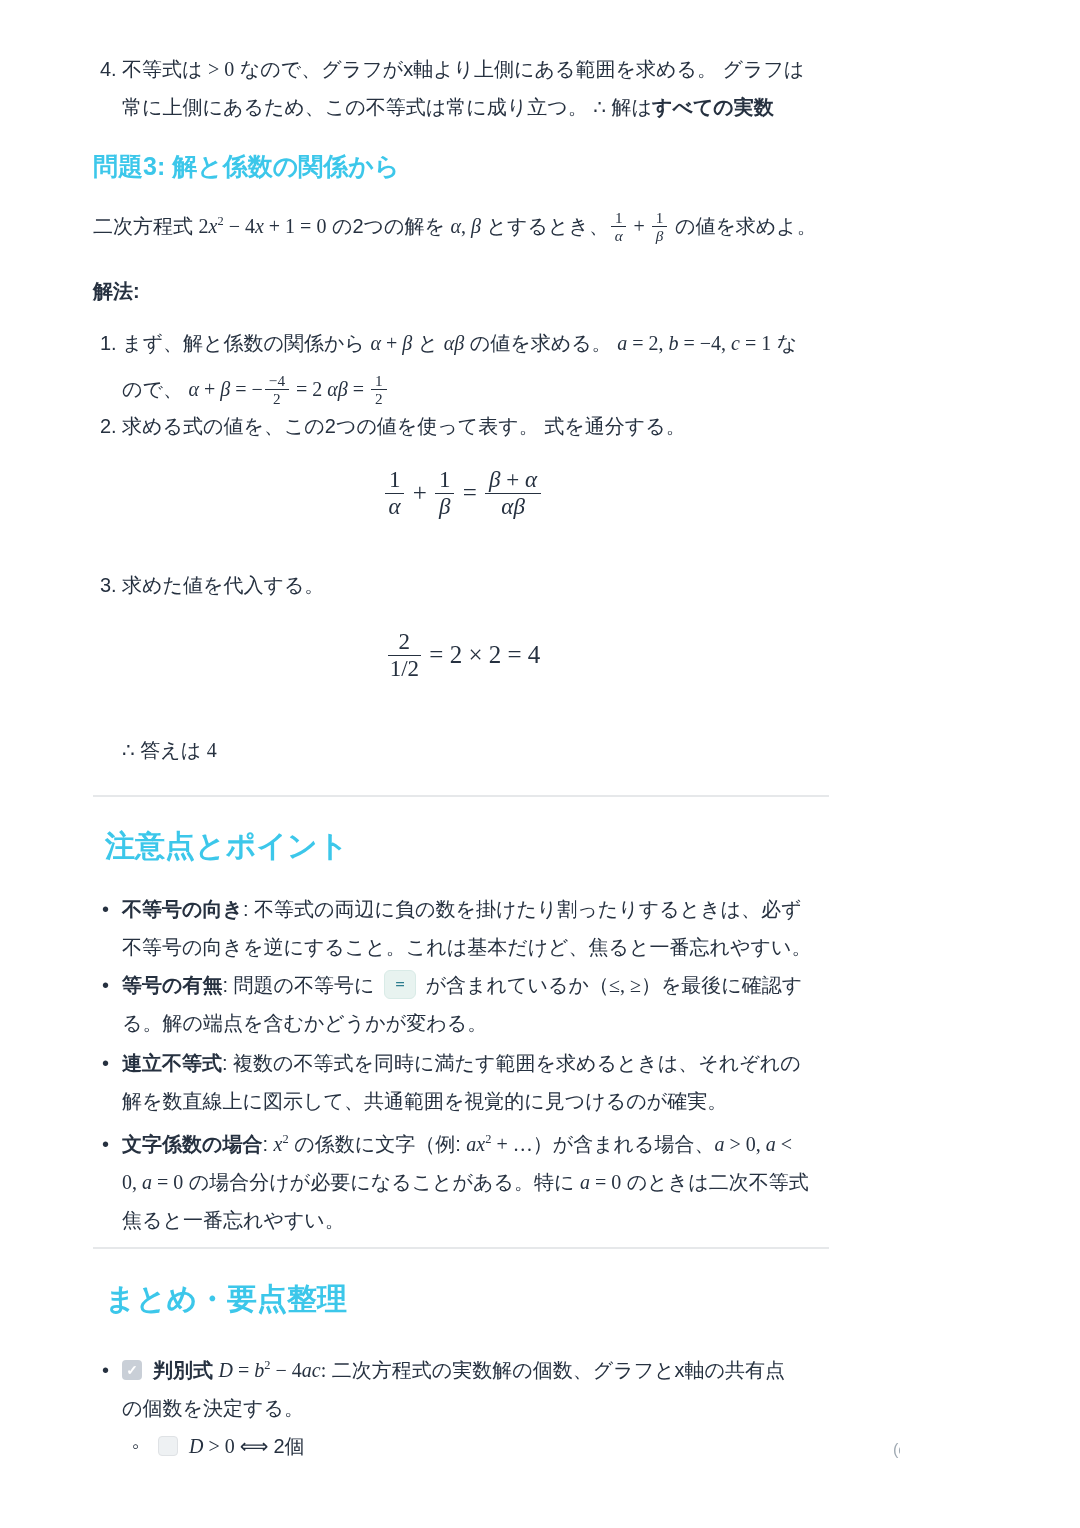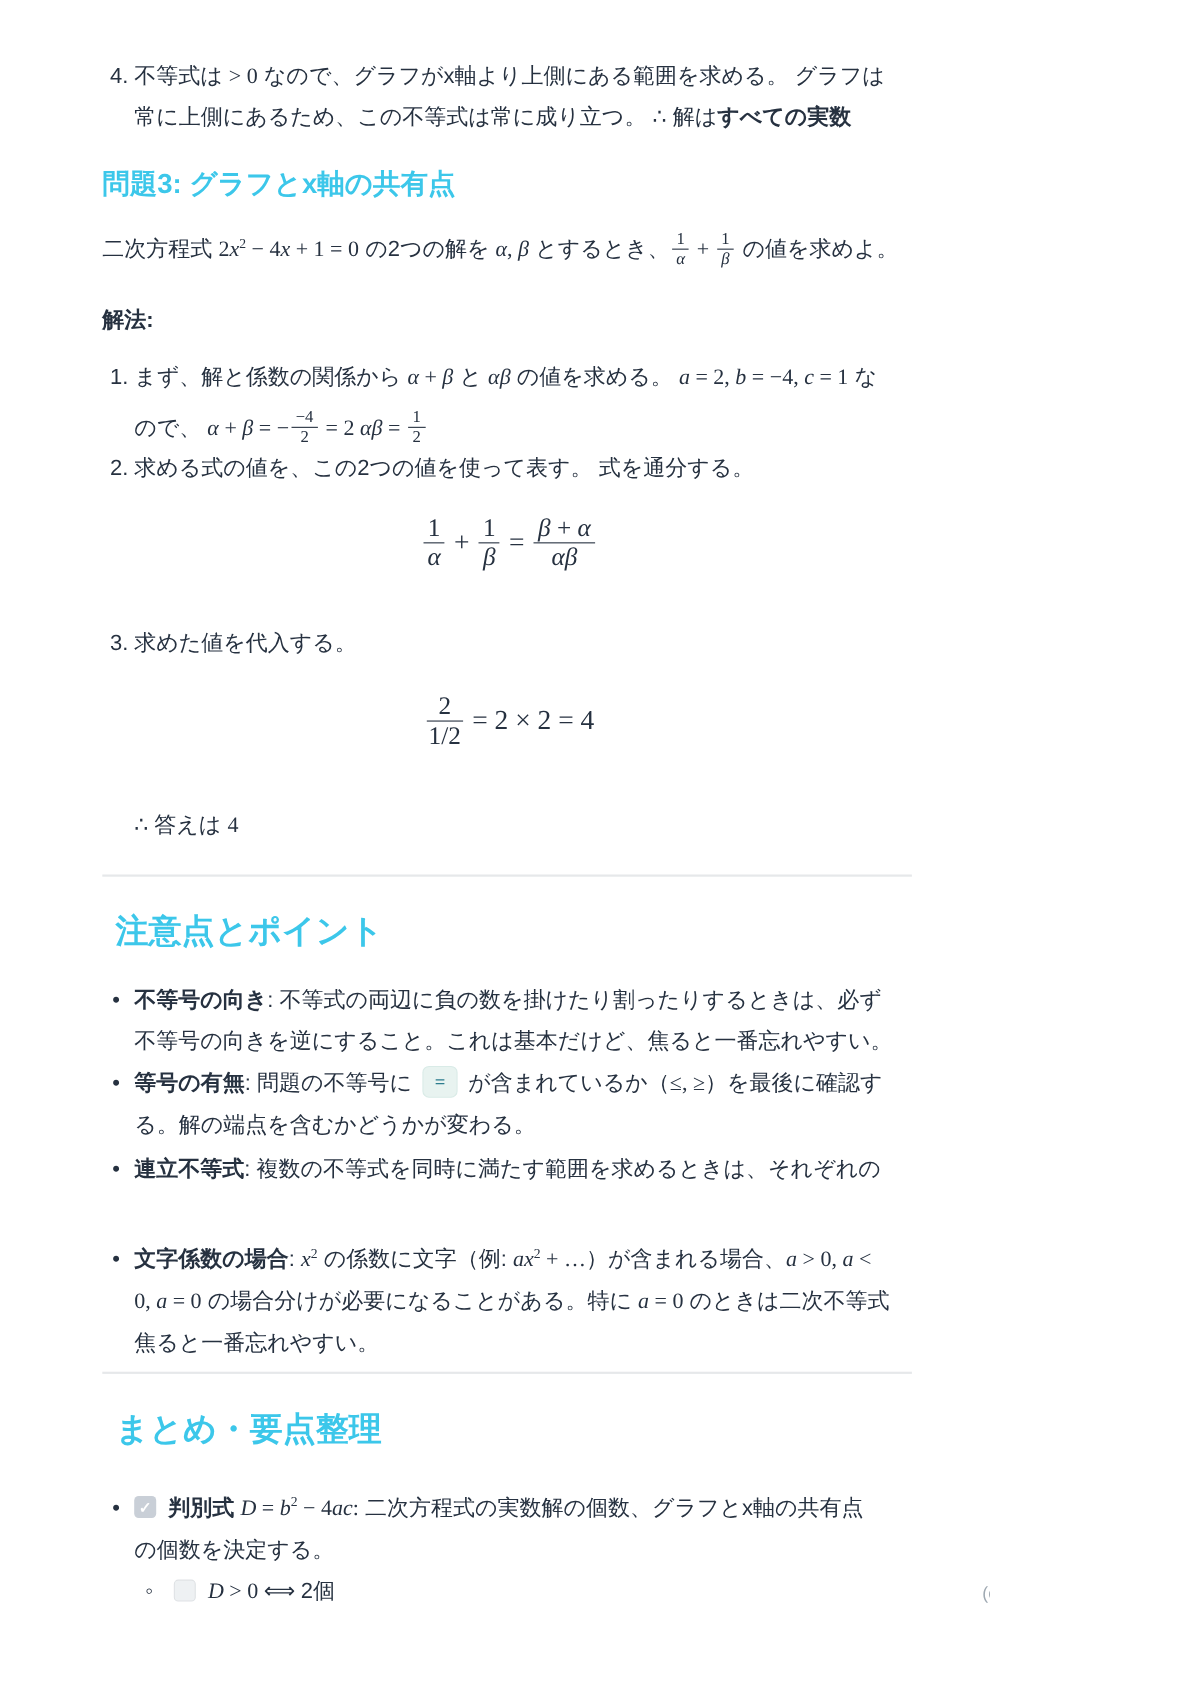--- a/index.html
+++ b/index.html
@@ -47,21 +47,21 @@
 
 <div class="page">
 
   <div class="scroll-strip"></div>
 
   <div class="blk" style="top:50px;left:100px;">
     <div class="line"><span class="marker">4.</span><span><span>不等式は </span><span class="mn">&gt; 0</span><span> なので、グラフがx軸より上側にある範囲を求める。 グラフは</span></span></div>
     <div class="line indent"><span><span>常に上側にあるため、この不等式は常に成り立つ。 </span><span class="mn">∴</span><span> 解は</span><span class="bold">すべての実数</span></span></div>
   </div>
 
-  <h3 style="top:150px;">問題3: グラフとx軸の共有点</h3>
+  <h3 style="top:150px;">問題3: 解と係数の関係から</h3>
 
   <div class="blk" style="top:200px;line-height:42px;">
     <div class="line"><span><span>二次方程式 </span><span class="mn">2</span><span class="mi">x</span><sup>2</sup><span class="mn"> − 4</span><span class="mi">x</span><span class="mn"> + 1 = 0</span><span> の2つの解を </span><span class="mi">α</span><span class="mn">, </span><span class="mi">β</span><span> とするとき、</span><span class="frac"><span class="fn"><span class="mn">1</span></span><span class="fd"><span class="mi">α</span></span></span><span class="mn"> + </span><span class="frac"><span class="fn"><span class="mn">1</span></span><span class="fd"><span class="mi">β</span></span></span><span> の値を求めよ。</span></span></div>
   </div>
 
   <div class="blk bold" style="top:272px;">解法:</div>
 
   <div class="blk" style="top:324px;left:100px;">
     <div class="line"><span class="marker">1.</span><span><span>まず、解と係数の関係から </span><span class="mi">α</span><span class="mn"> + </span><span class="mi">β</span><span> と </span><span class="mi">αβ</span><span> の値を求める。 </span><span class="mi">a</span><span class="mn"> = 2, </span><span class="mi">b</span><span class="mn"> = −4, </span><span class="mi">c</span><span class="mn"> = 1</span><span> な</span></span></div>
     <div class="line indent" style="margin-top:8px;"><span><span>ので、 </span><span class="mi">α</span><span class="mn"> + </span><span class="mi">β</span><span class="mn"> = −</span><span class="frac"><span class="fn"><span class="mn">−4</span></span><span class="fd"><span class="mn">2</span></span></span><span class="mn"> = 2  </span><span class="mi">αβ</span><span class="mn"> = </span><span class="frac"><span class="fn"><span class="mn">1</span></span><span class="fd"><span class="mn">2</span></span></span></span></div>
@@ -96,20 +96,21 @@
     <div class="line indent"><span><span>不等号の向きを逆にすること。これは基本だけど、焦ると一番忘れやすい。</span></span></div>
   </div>
 
   <div class="blk bullet-blk" style="top:966px;">
     <div class="line"><span class="marker">•</span><span><span class="bold">等号の有無</span><span>: 問題の不等号に </span><span class="badge">=</span><span> が含まれているか（</span><span class="mn">≤, ≥</span><span>）を最後に確認す</span></span></div>
     <div class="line indent"><span><span>る。解の端点を含むかどうかが変わる。</span></span></div>
   </div>
 
   <div class="blk bullet-blk" style="top:1044px;">
     <div class="line"><span class="marker">•</span><span><span class="bold">連立不等式</span><span>: 複数の不等式を同時に満たす範囲を求めるときは、それぞれの</span></span></div>
+    <div class="line indent"><span><span>解を数直線上に図示して、共通範囲を視覚的に見つけるのが確実。</span></span></div>
   </div>
 
   <div class="blk bullet-blk" style="top:1120px;">
     <div class="line"><span class="marker">•</span><span><span class="bold">文字係数の場合</span><span>: </span><span class="mi">x</span><sup>2</sup><span> の係数に文字（例: </span><span class="mi">ax</span><sup>2</sup><span class="mn"> + …</span><span>）が含まれる場合、</span><span class="mi">a</span><span class="mn"> &gt; 0, </span><span class="mi">a</span><span class="mn"> &lt;</span></span></div>
     <div class="line indent"><span><span class="mn">0, </span><span class="mi">a</span><span class="mn"> = 0</span><span> の場合分けが必要になることがある。特に </span><span class="mi">a</span><span class="mn"> = 0</span><span> のときは二次不等式</span></span></div>
     <div class="line indent"><span><span>焦ると一番忘れやすい。</span></span></div>
   </div>
 
   <div class="divider" style="top:1247px;"></div>
 

